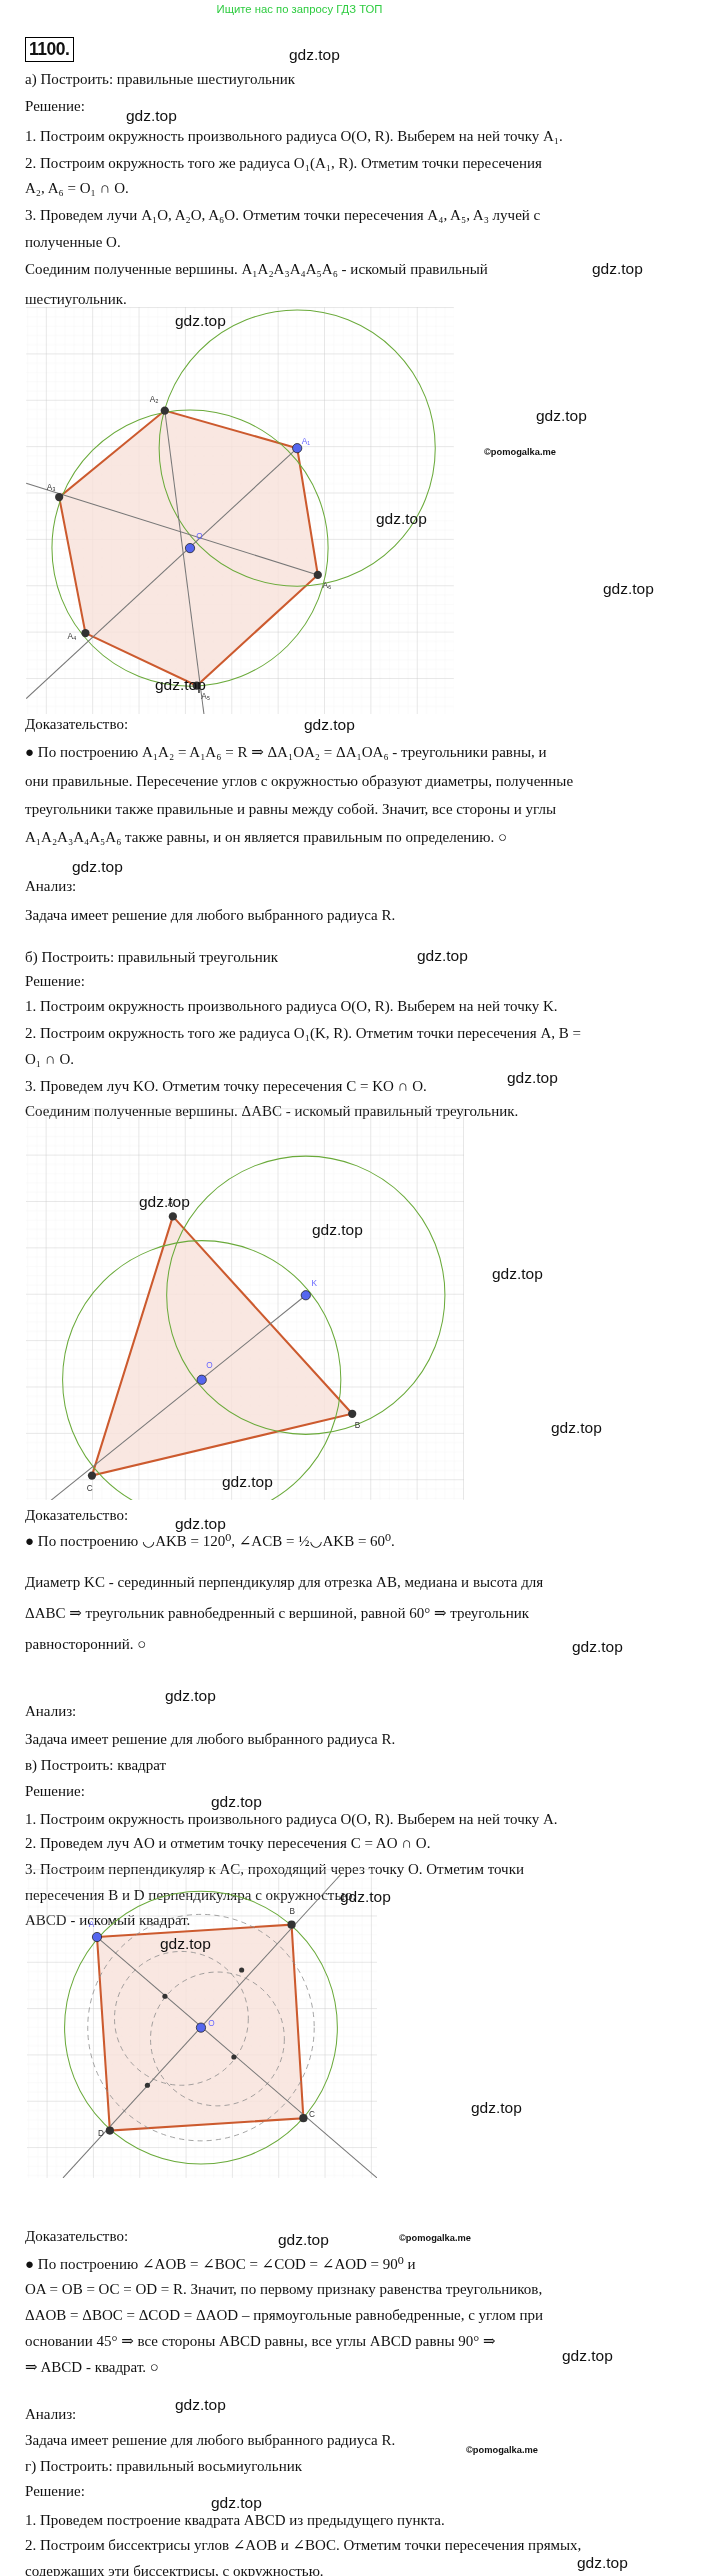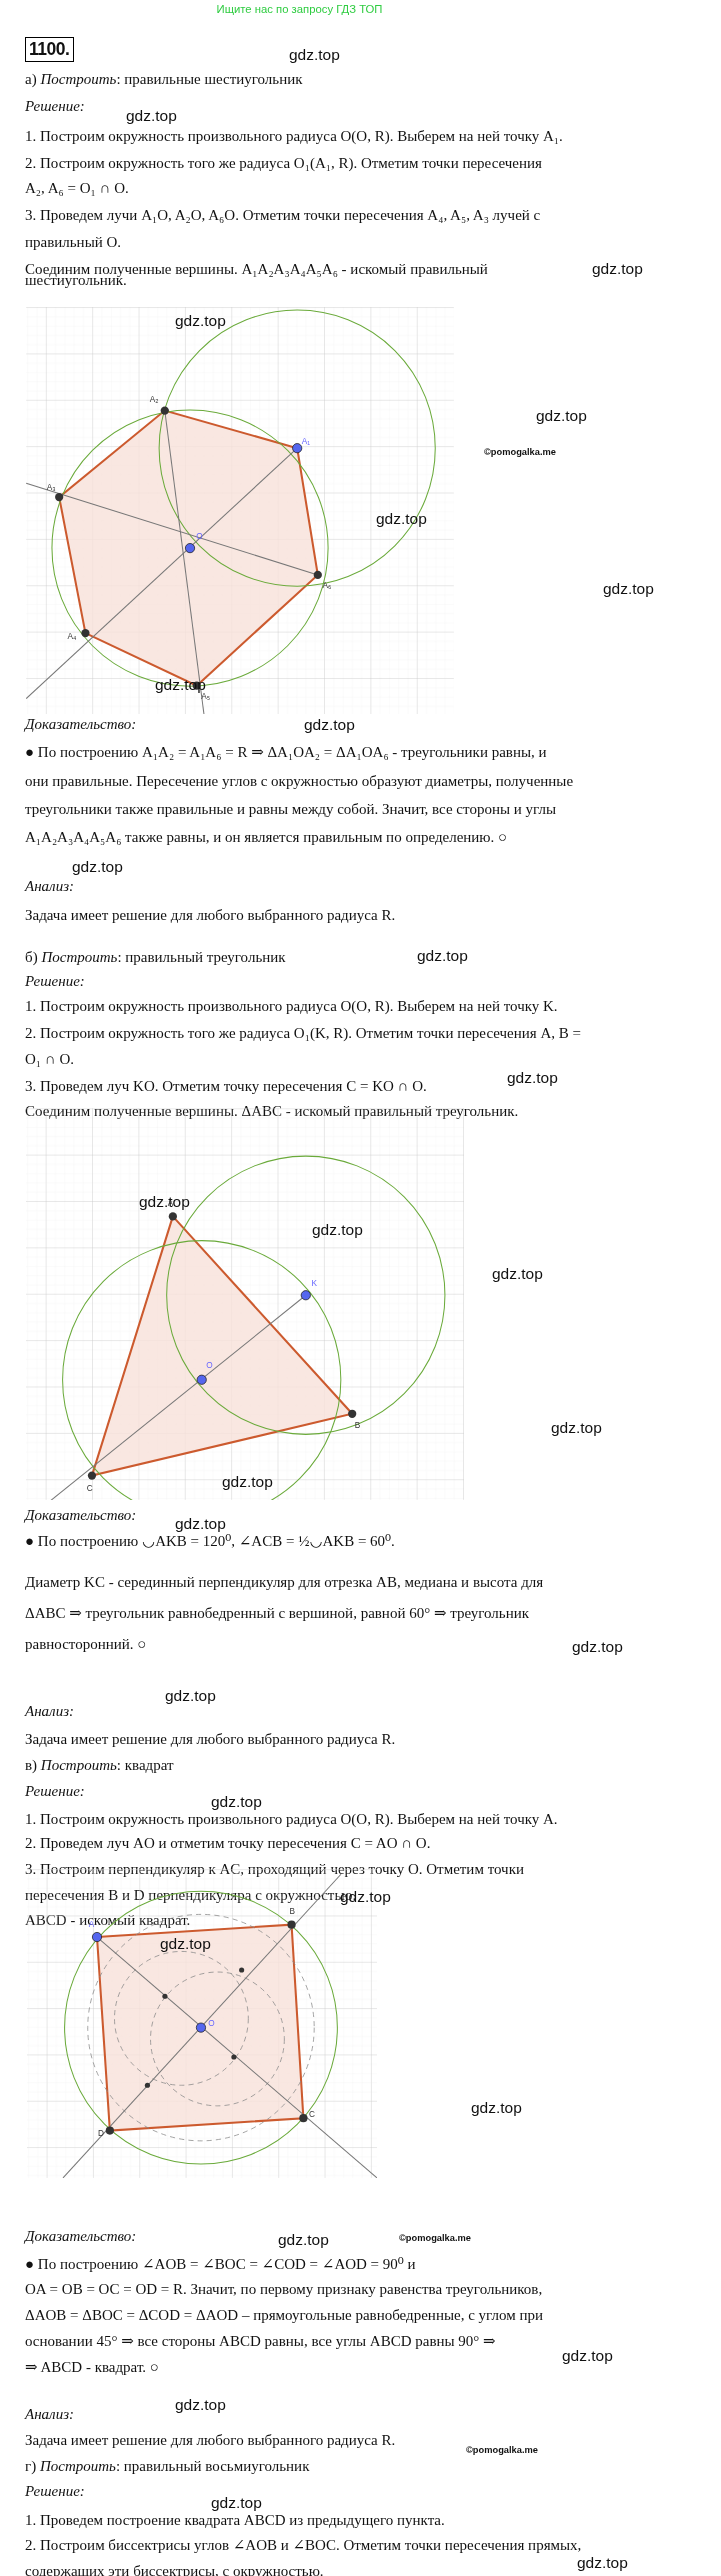--- a/index.html
+++ b/index.html
@@ -6,42 +6,42 @@
   body { width:721px; height:3177px; position:relative; overflow:hidden;
          font-family:"Liberation Serif", "DejaVu Serif", serif; color:#111; }
   .abs { position:absolute; }
   .banner { top:3.1px; left:0; width:599px; text-align:center; font-family:"Liberation Sans", sans-serif;
             font-size:11.3px; color:#2ecc40; }
   .num-box { top:37px; left:25px; border:1.5px solid #000; padding:1px 3.1px; font-family:"Liberation Sans", sans-serif;
              font-weight:bold; font-size:17.5px; letter-spacing:-0.5px; }
   .wm { font-family:"Liberation Sans", sans-serif; font-size:15.5px; color:#111; }
   .wm-small { font-family:"Liberation Sans", sans-serif; font-size:9.3px; font-weight:bold; color:#111;padding-left:18px; }
   .line { left:25px; font-size:15px; line-height:17.5px; white-space:nowrap; }
-  .it { font-style:italic; }
+  .it { }
   svg.fig { position:absolute; }
   .lbl { font-family:"Liberation Sans", sans-serif; font-size:16px; fill:#333; }
   .lbl-b { font-family:"Liberation Sans", sans-serif; font-size:16px; fill:#6666ff; }
 </style>
 </head>
 <body>
 
 <div class="abs banner">Ищите нас по запросу ГДЗ ТОП</div>
 <div class="abs num-box">1100.</div>
 <div class="abs wm" style="top:46px;left:289px">gdz.top</div>
 
 <div class="abs line" style="top:71px"><span>а) </span><span class="it">Построить</span><span>: правильные шестиугольник</span></div>
 <div class="abs line it" style="top:98px">Решение:</div>
 <div class="abs wm" style="top:107px;left:126px">gdz.top</div>
 <div class="abs line" style="top:128px">1. Построим окружность произвольного радиуса O(O, R). Выберем на ней точку A₁.</div>
 <div class="abs line" style="top:155px">2. Построим окружность того же радиуса O₁(A₁, R). Отметим точки пересечения</div>
 <div class="abs line" style="top:180px">A₂, A₆ = O₁ ∩ O.</div>
 <div class="abs line" style="top:207px">3. Проведем лучи A₁O, A₂O, A₆O. Отметим точки пересечения A₄, A₅, A₃ лучей с</div>
-<div class="abs line" style="top:234px">правильный O.</div>
+<div class="abs line" style="top:234px">полученные O.</div>
 <div class="abs line" style="top:261px">Соединим полученные вершины. A₁A₂A₃A₄A₅A₆ - искомый правильный</div>
-<div class="abs line" style="top:272px">шестиугольник.</div>
+<div class="abs line" style="top:291px">шестиугольник.</div>
 <div class="abs wm" style="top:260px;left:592px">gdz.top</div>
 
 <svg class="fig" style="left:26px;top:307px" width="428" height="407" viewBox="0 0 830 790">
   <defs>
     <pattern id="gminor" width="18" height="18" patternUnits="userSpaceOnUse">
         <path d="M18 0 V18 M0 18 H18" stroke="#ececec" stroke-width="1" fill="none"></path>
       </pattern>
     <pattern id="gmajor" width="90" height="90" patternUnits="userSpaceOnUse" x="40" y="2">
         <rect width="90" height="90" fill="url(#gminor)"></rect>
         <path d="M90 0 V90 M0 90 H90" stroke="#c8c8c8" stroke-width="1.5" fill="none"></path>

